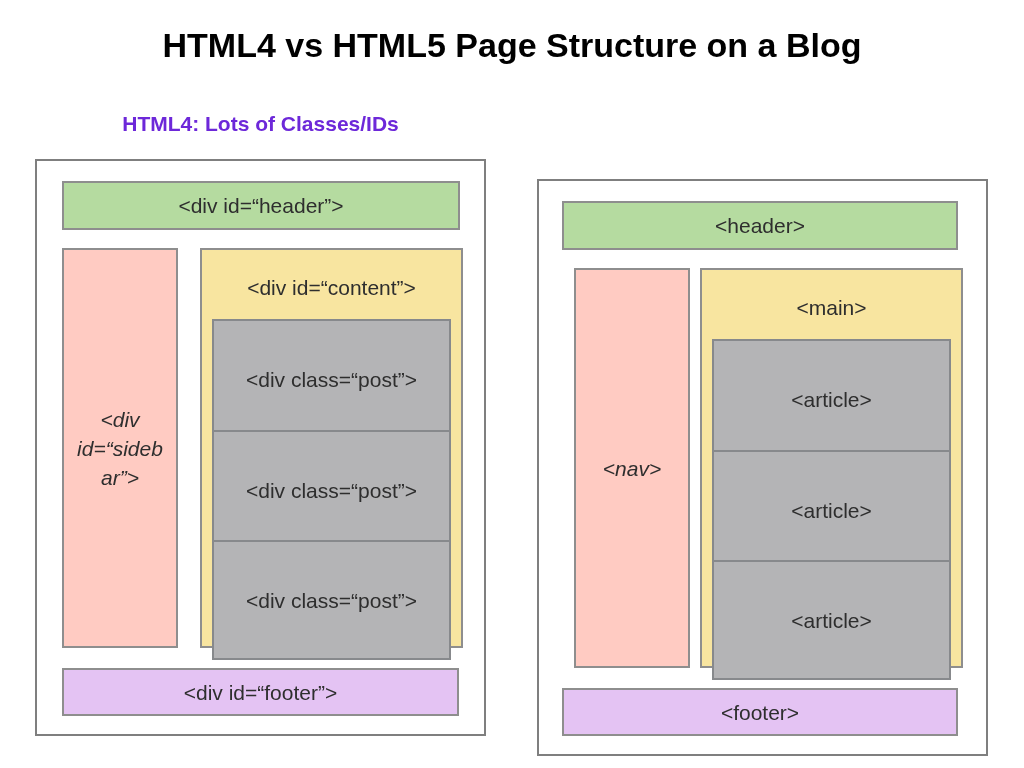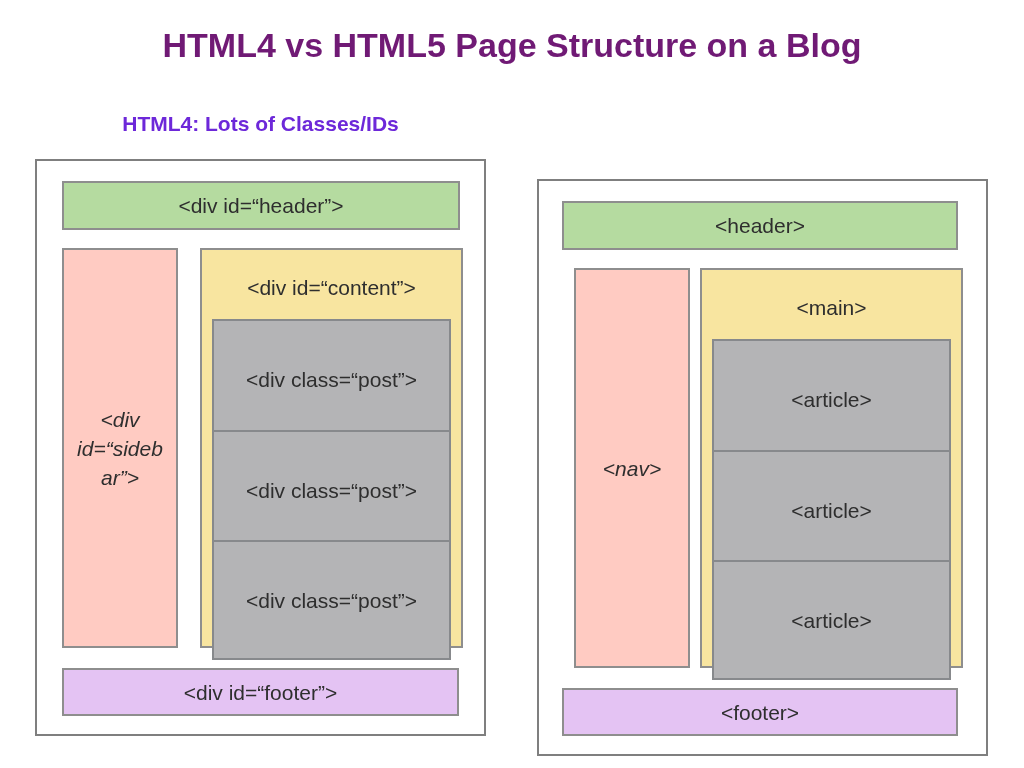--- a/index.html
+++ b/index.html
@@ -6,21 +6,21 @@
   .canvas {
     position: relative;
     width: 1024px; height: 768px;
     background: #ffffff;
     font-family: "Liberation Sans", sans-serif;
     overflow: hidden;
   }
   .main-title {
     position: absolute; top: 26px; left: 0; width: 100%;
     text-align: center;
-    font-size: 34px; font-weight: bold; color: #701a75;
+    font-size: 34px; font-weight: bold; color: #000000;
     letter-spacing: 0px;
   }
   .panel-heading {
     position: absolute; top: 112px; width: 451px;
     text-align: center;
     font-size: 21px; font-weight: bold; color: #6d28d9;
   }
   .heading-left  { left: 35px; }
   .heading-right { left: 537px; }
 

